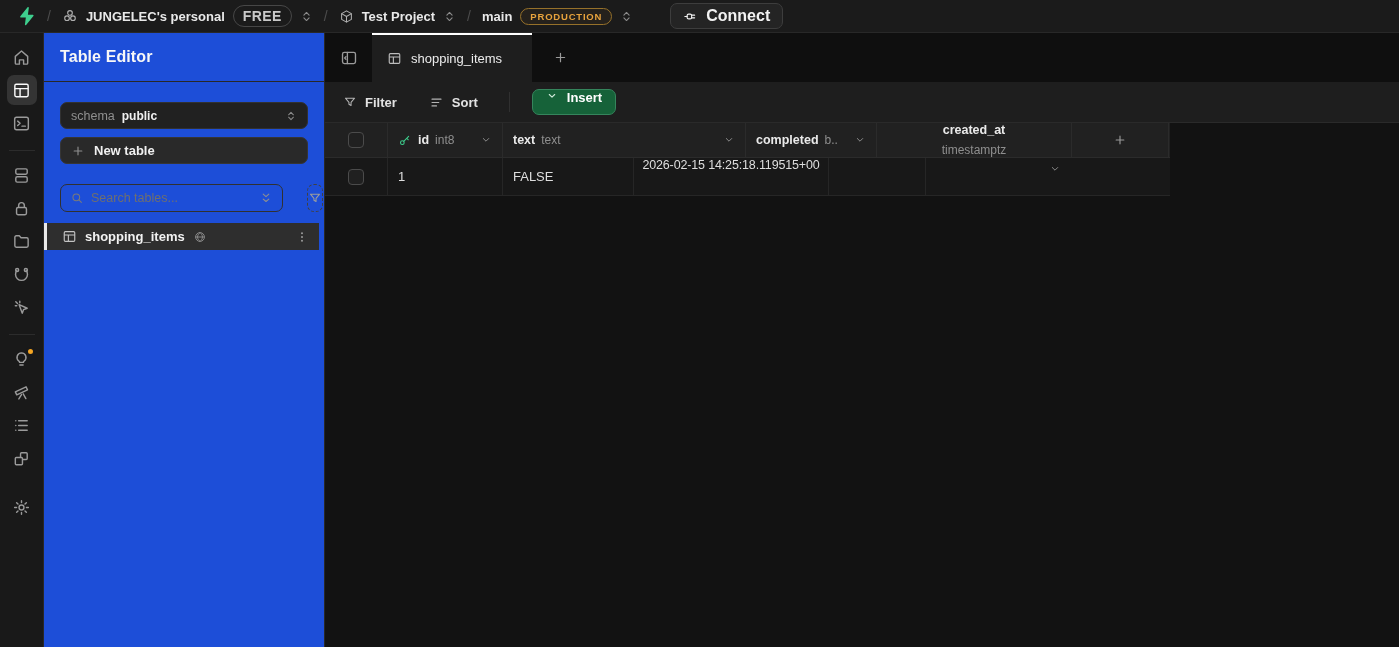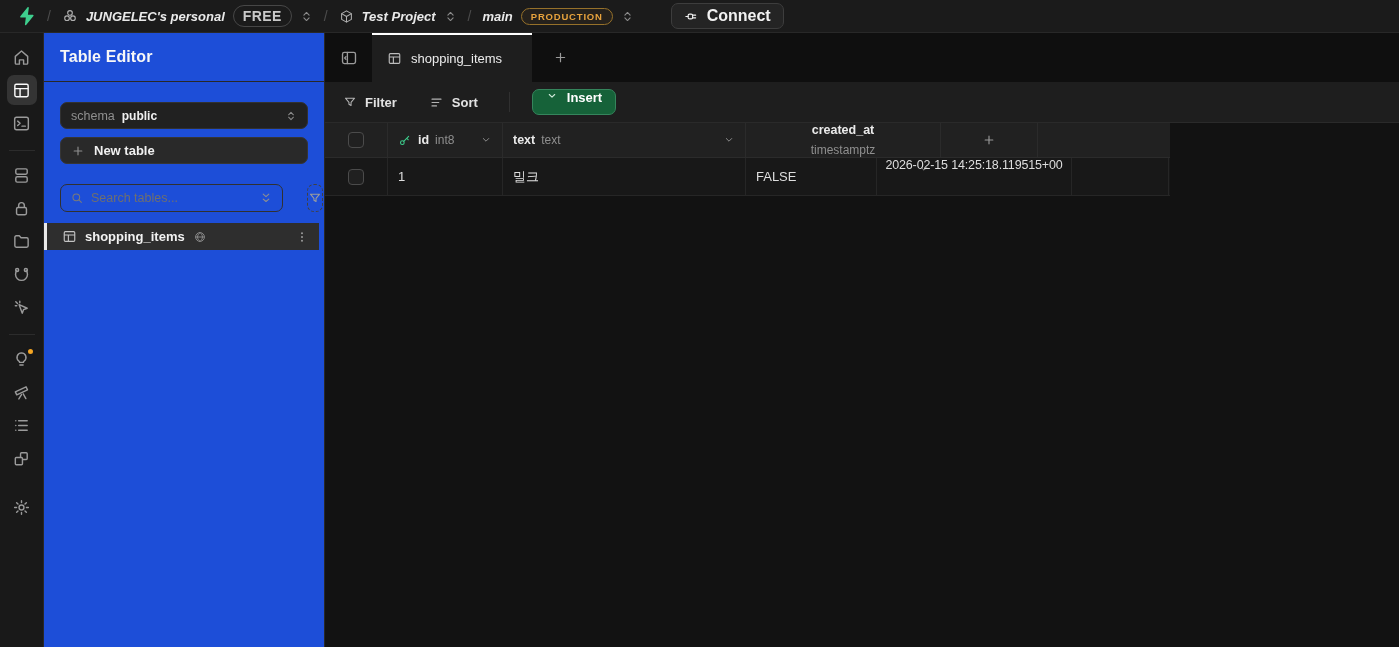--- a/index.html
+++ b/index.html
@@ -10,21 +10,21 @@
     color:#ededed; font-size:13px;
     -webkit-font-smoothing:antialiased;
   }
   svg { display:block; }
 
   
   .topbar { height:33px; background:#1b1b1b; border-bottom:1px solid #282828;
     display:flex; align-items:center; padding:0 16px; gap:11px; }
   .slash { color:#4d4d4d; font-size:14px; }
   .crumb { display:flex; align-items:center; gap:8px; cursor:pointer; }
-  .crumb-name { font-size:13px; font-weight:600; color:#e9e9e9; white-space:nowrap;font-style:italic; }
+  .crumb-name { font-size:13px; font-weight:600; color:#e9e9e9; white-space:nowrap; }
   .badge { font-size:14px; font-weight:600; letter-spacing:.4px; border-radius:999px;
     padding:2px 9px; border:1px solid #474747; color:#c9c9c9; white-space:nowrap; }
   .badge.production { color:#e8a33d; border-color:#96712a; background:rgba(232,163,61,.05);
     font-size:9.5px; font-weight:700; letter-spacing:.8px; }
   .selector { color:#8a8a8a; }
   .connect-btn { margin-left:26px; height:26px; display:flex; align-items:center; gap:8px;
     background:#242424; border:1px solid #3d3d3d; border-radius:7px; padding:0 12px;
     color:#f2f2f2; font-weight:600; font-size:16px; cursor:pointer; }
 
   
@@ -448,20 +448,29 @@
         </div>
         <div class="gh-cell w-text">
           <span class="gh-name">text</span>
           <span class="gh-type">text</span>
           <span class="gh-chev">
             <svg width="12" height="12" viewBox="0 0 20 20" fill="none" stroke="currentColor" stroke-width="1.6" stroke-linecap="round" stroke-linejoin="round">
                 <path d="m5.5 7.5 4.5 4.5 4.5-4.5"></path>
               </svg>
           </span>
         </div>
+        <div class="gh-cell w-completed">
+          <span class="gh-name">completed</span>
+          <span class="gh-type">b..</span>
+          <span class="gh-chev">
+            <svg width="12" height="12" viewBox="0 0 20 20" fill="none" stroke="currentColor" stroke-width="1.6" stroke-linecap="round" stroke-linejoin="round">
+                <path d="m5.5 7.5 4.5 4.5 4.5-4.5"></path>
+              </svg>
+          </span>
+        </div>
         <div class="gh-cell w-created">
           <span class="gh-name">created_at</span>
           <span class="gh-type">timestamptz</span>
           <span class="gh-chev">
             <svg width="12" height="12" viewBox="0 0 20 20" fill="none" stroke="currentColor" stroke-width="1.6" stroke-linecap="round" stroke-linejoin="round">
                 <path d="m5.5 7.5 4.5 4.5 4.5-4.5"></path>
               </svg>
           </span>
         </div>
         <div class="gh-cell w-add" style="color:#9a9a9a">
@@ -471,20 +480,19 @@
               </svg>
           </span>
         </div>
       </div>
 
       <div class="grid-row">
         <div class="gr-cell w-check">
           <span class="checkbox"></span>
         </div>
         <div class="gr-cell w-id">1</div>
-        <div class="gr-cell w-text">밀크</div>
         <div class="gr-cell w-completed">FALSE</div>
         <div class="gr-cell w-created ts-cell">2026-02-15 14:25:18.119515+00</div>
         <div class="gr-cell w-add"></div>
       </div>
     </div>
   </div>
 </div>
 
 </body></html>

